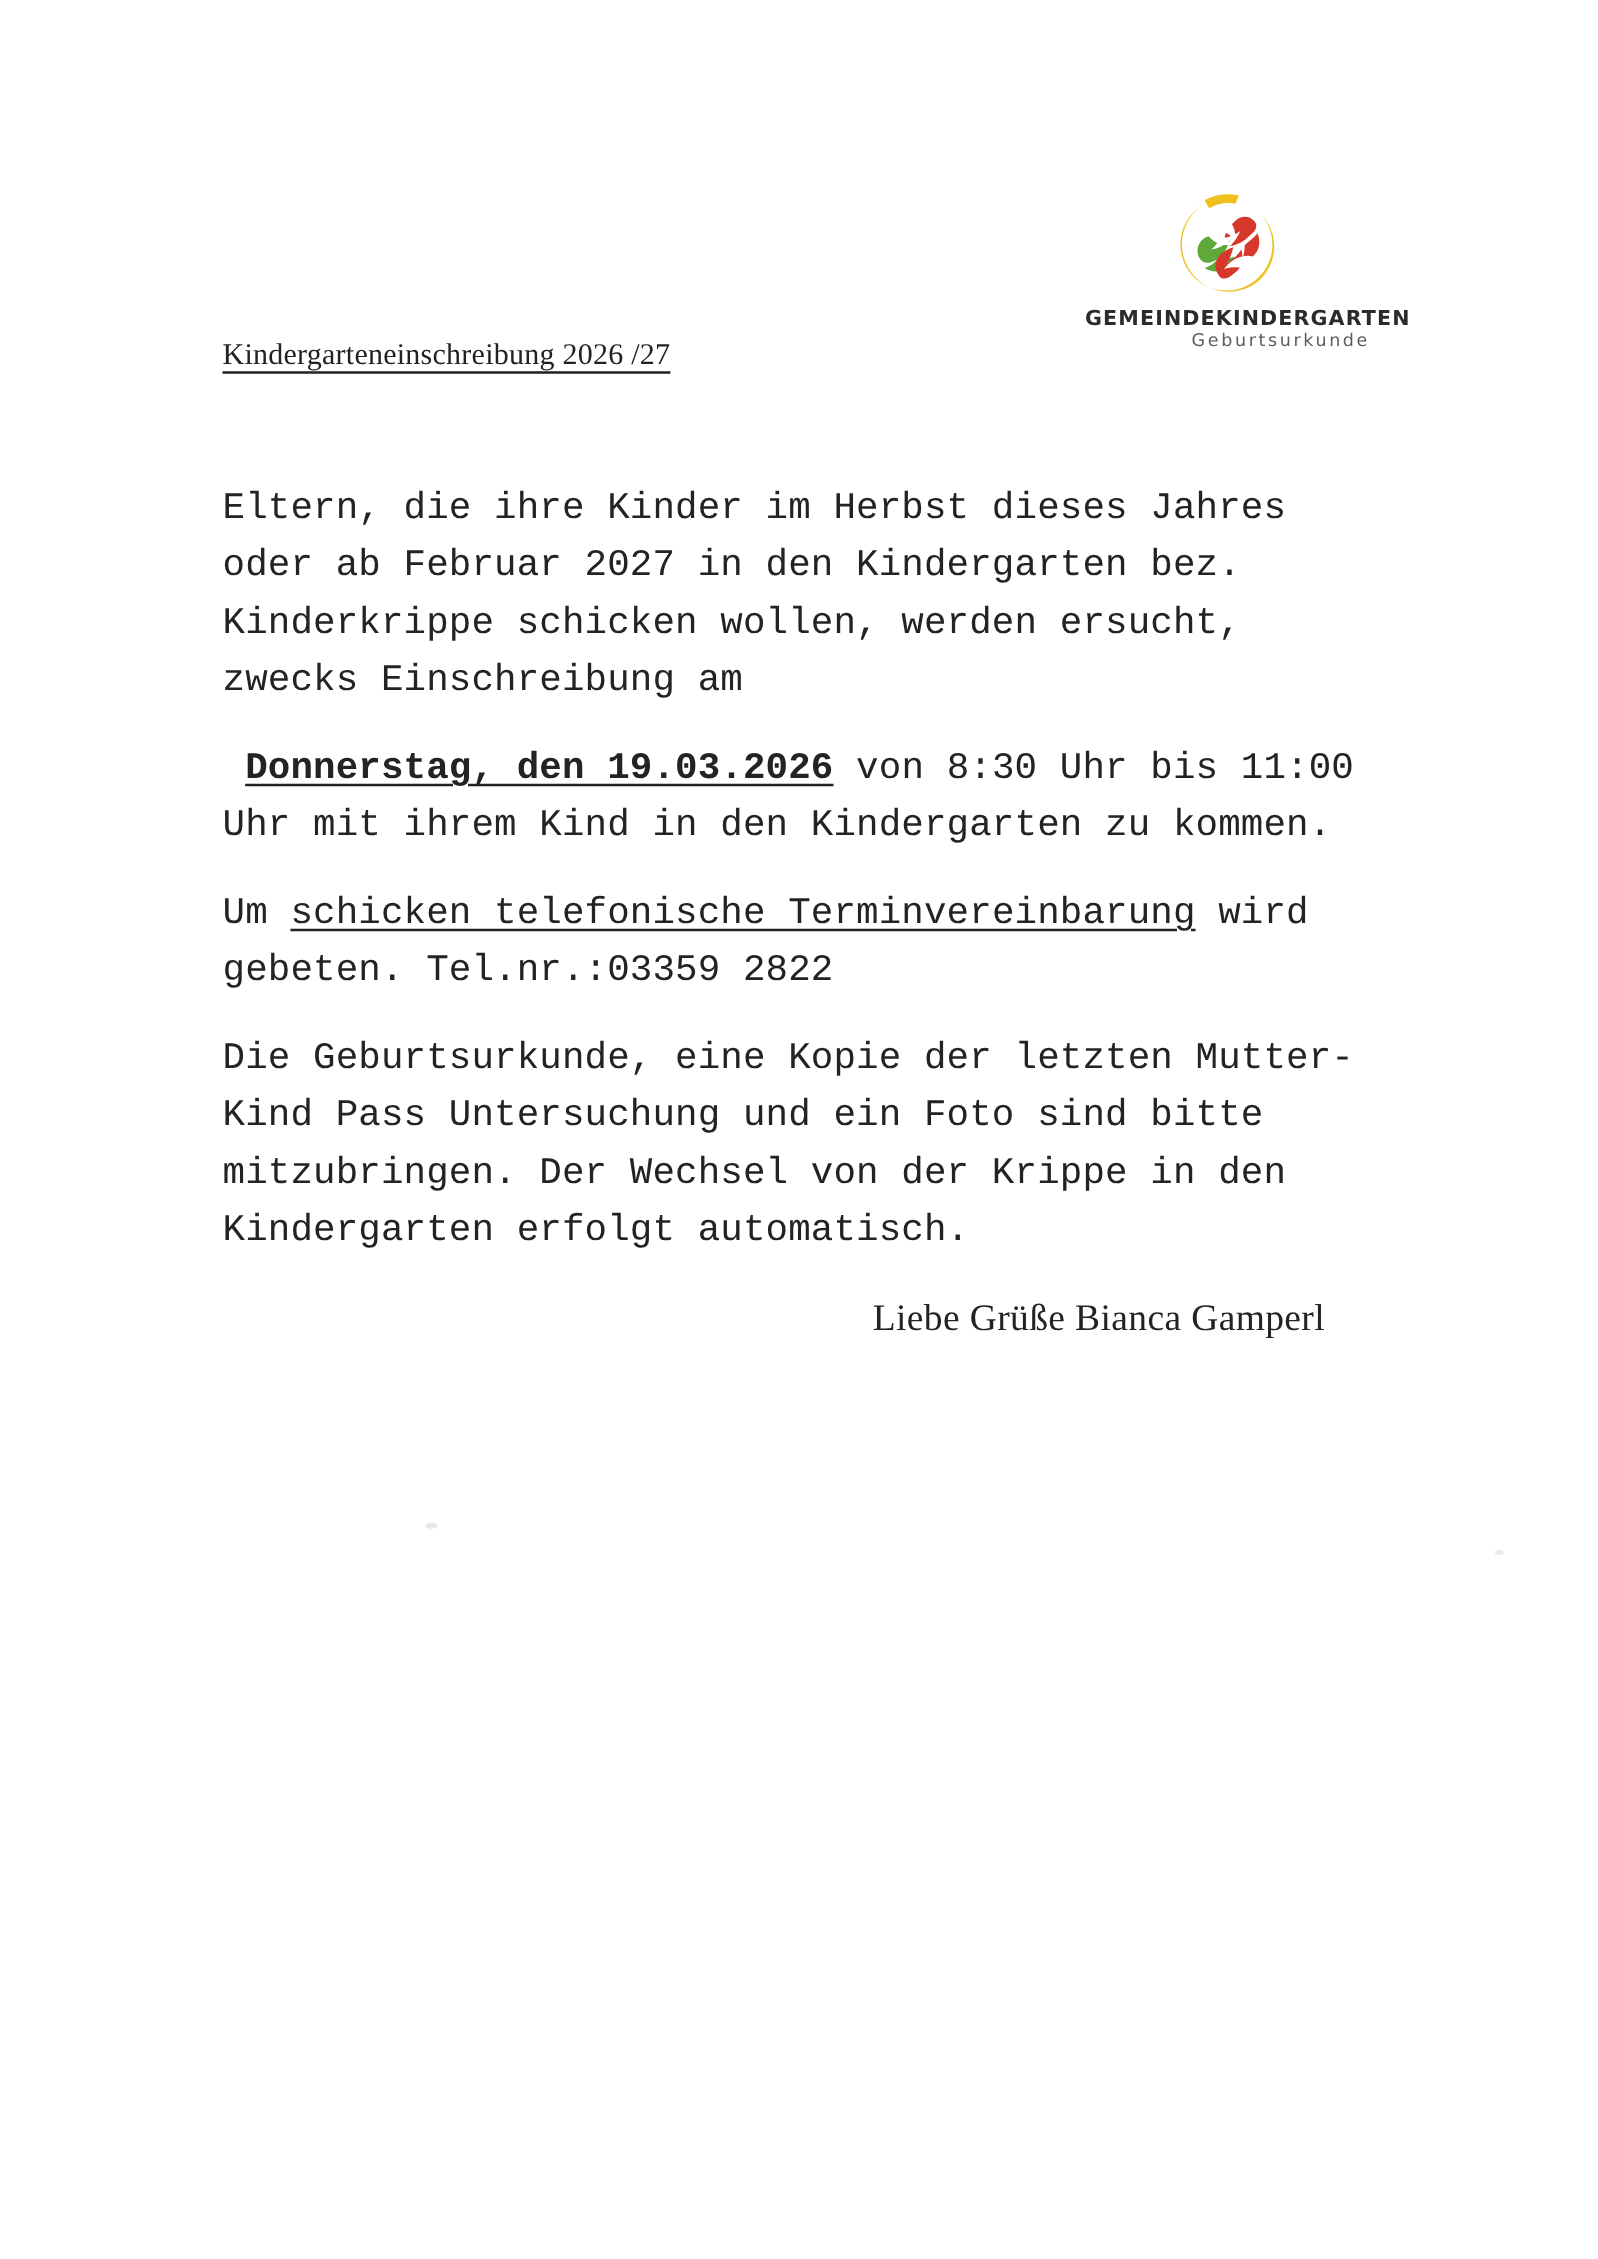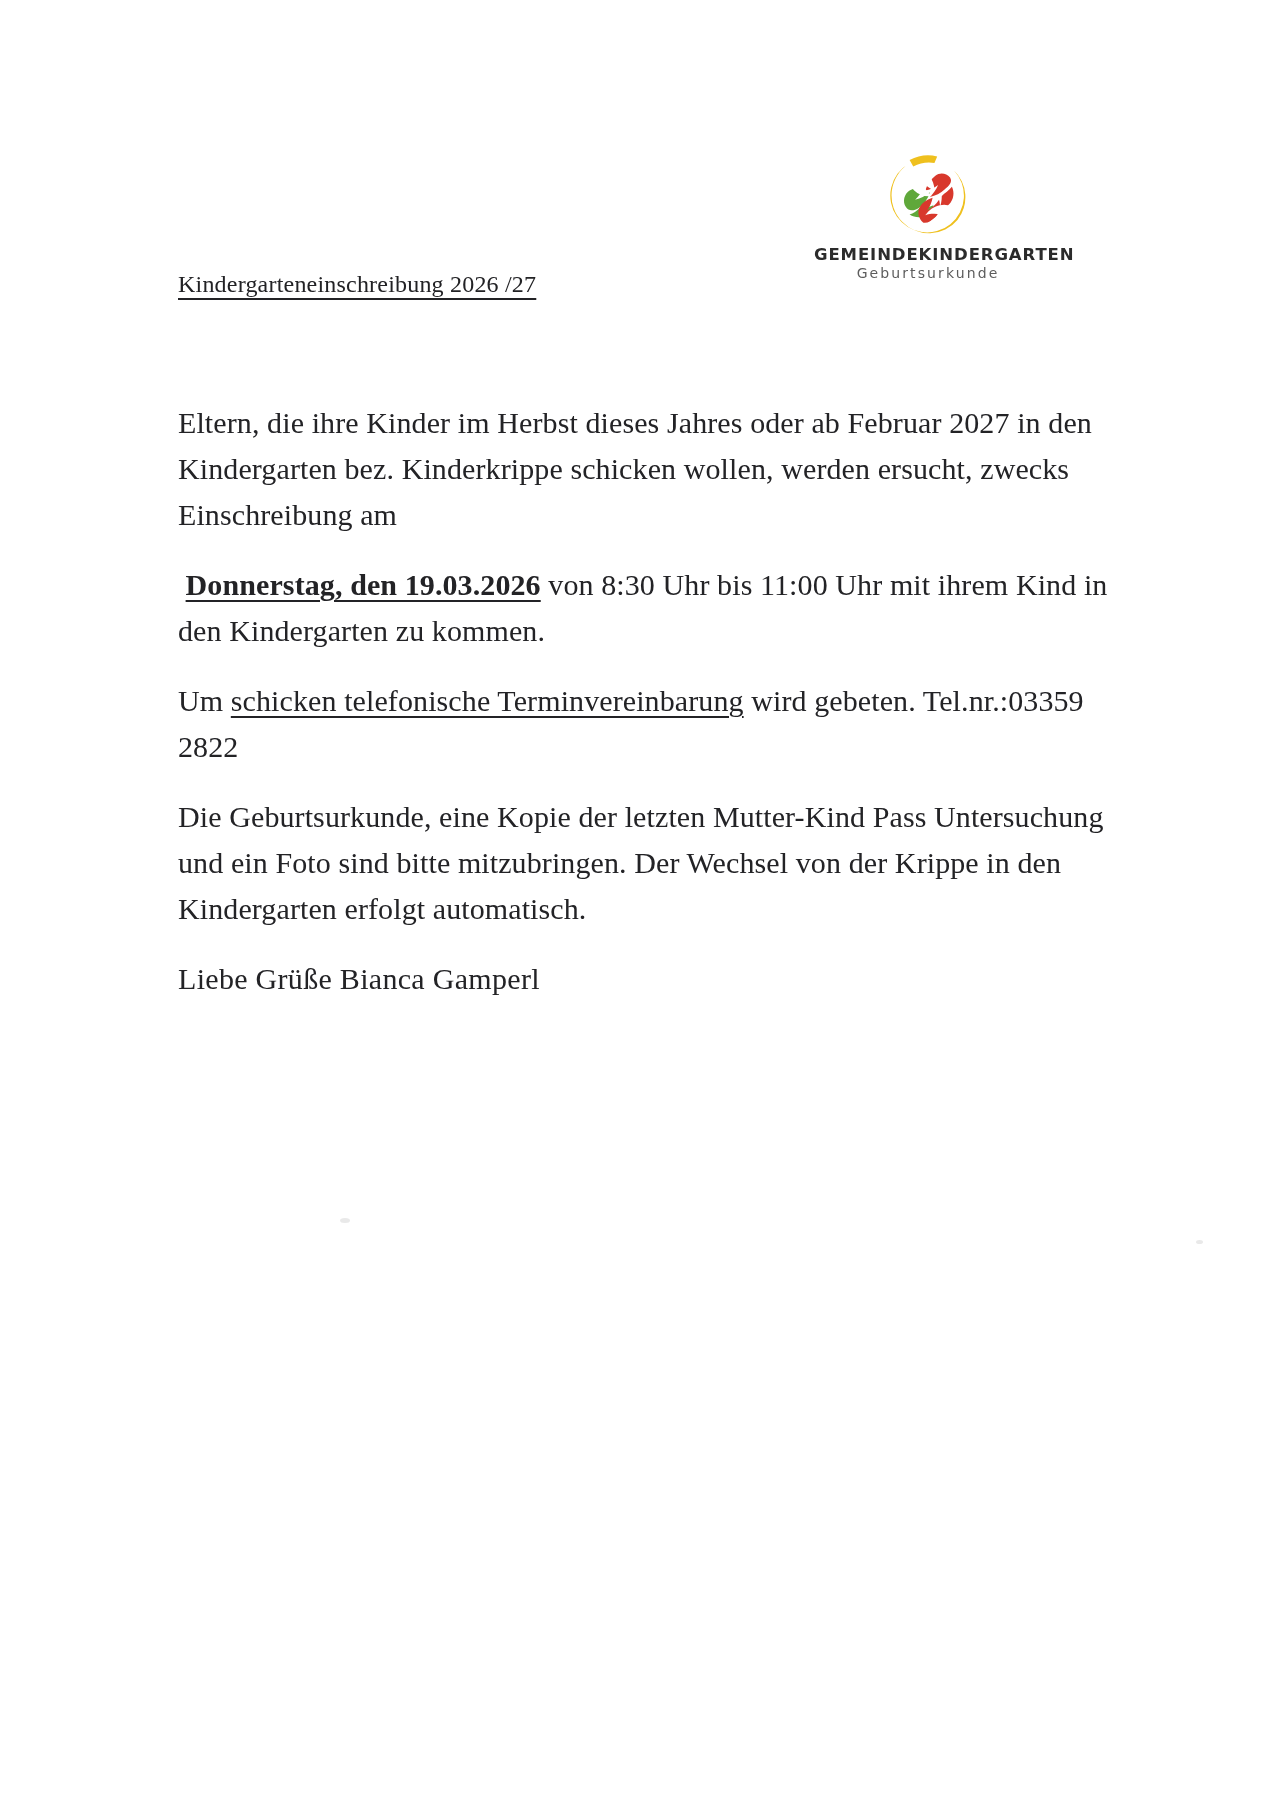--- a/index.html
+++ b/index.html
@@ -16,24 +16,24 @@
     background: #ffffff;
     overflow: hidden;
     font-family: "Liberation Serif", "DejaVu Serif", serif;
     color: #1d1d1f;
     -webkit-font-smoothing: antialiased;
   }
 
   
   .logo-block {
     position: absolute;
-    left: 814px;
+    left: 868px;
     top: 150px;
     width: 228px;
-    text-align: center;
+    text-align: right;
   }
 
   .logo-emblem {
     width: 92px;
     height: 92px;
     margin: 0 auto 4px auto;
     display: block;
   }
 
   .logo-title {
@@ -78,36 +78,37 @@
     left: 178px;
     top: 384px;
     width: 930px;
     font-size: 30px;
     line-height: 46px;
     color: #232326;
     letter-spacing: 0.1px;
   }
 
   .para {
-    margin: 16px 0 24px 0;
+    margin: 0 0 24px 0;
+    font-family: Liberation Mono, monospace;
   }
 
   .u {
     text-decoration: underline;
     text-underline-offset: 5px;
     text-decoration-thickness: 1.5px;
   }
 
   .b {
     font-weight: 700;
   }
 
   .sig {
     margin: 24px 0 0 0;
-    text-align: left;
+    text-align: right;
     padding-right: 48px;
     letter-spacing: 0.3px;
   }
 
   
   .speck {
     position: absolute;
     background: #e9e9e9;
     border-radius: 50%;
     pointer-events: none;

